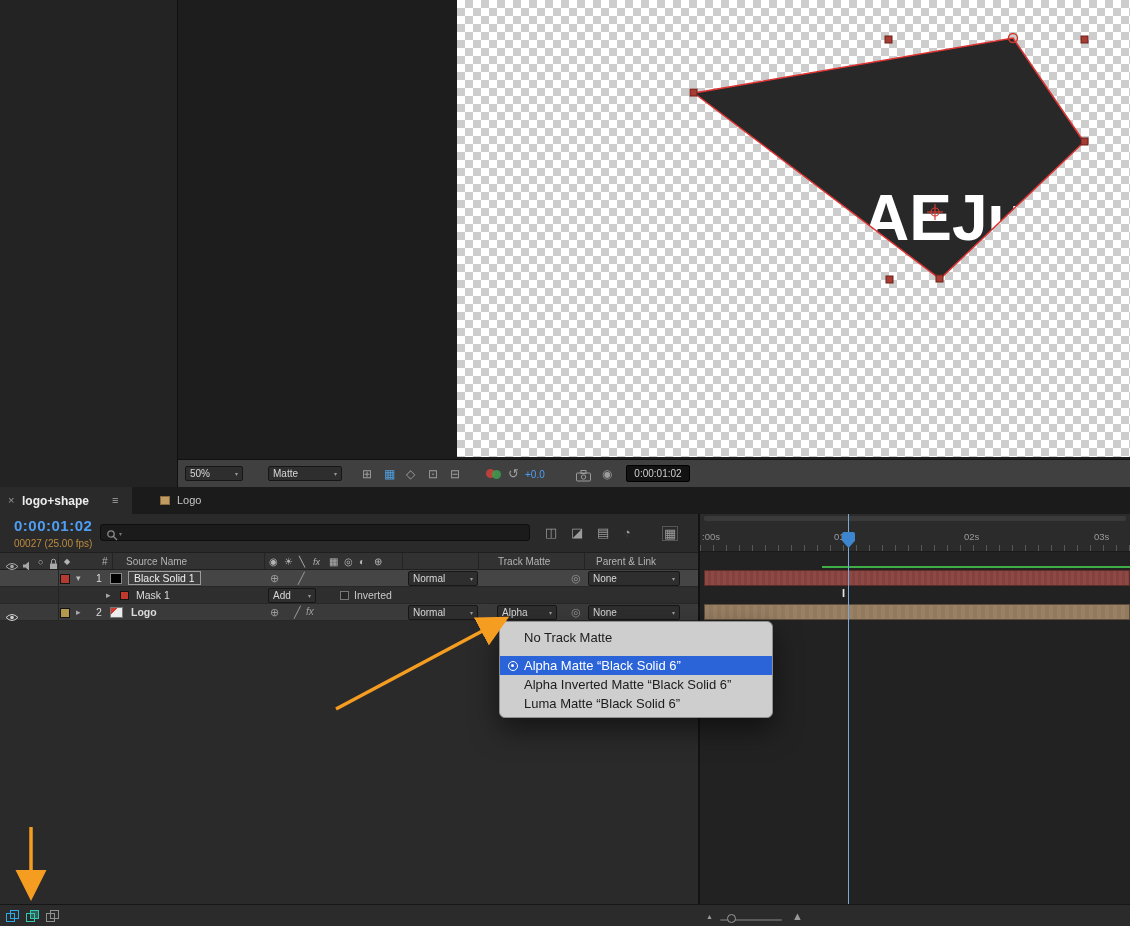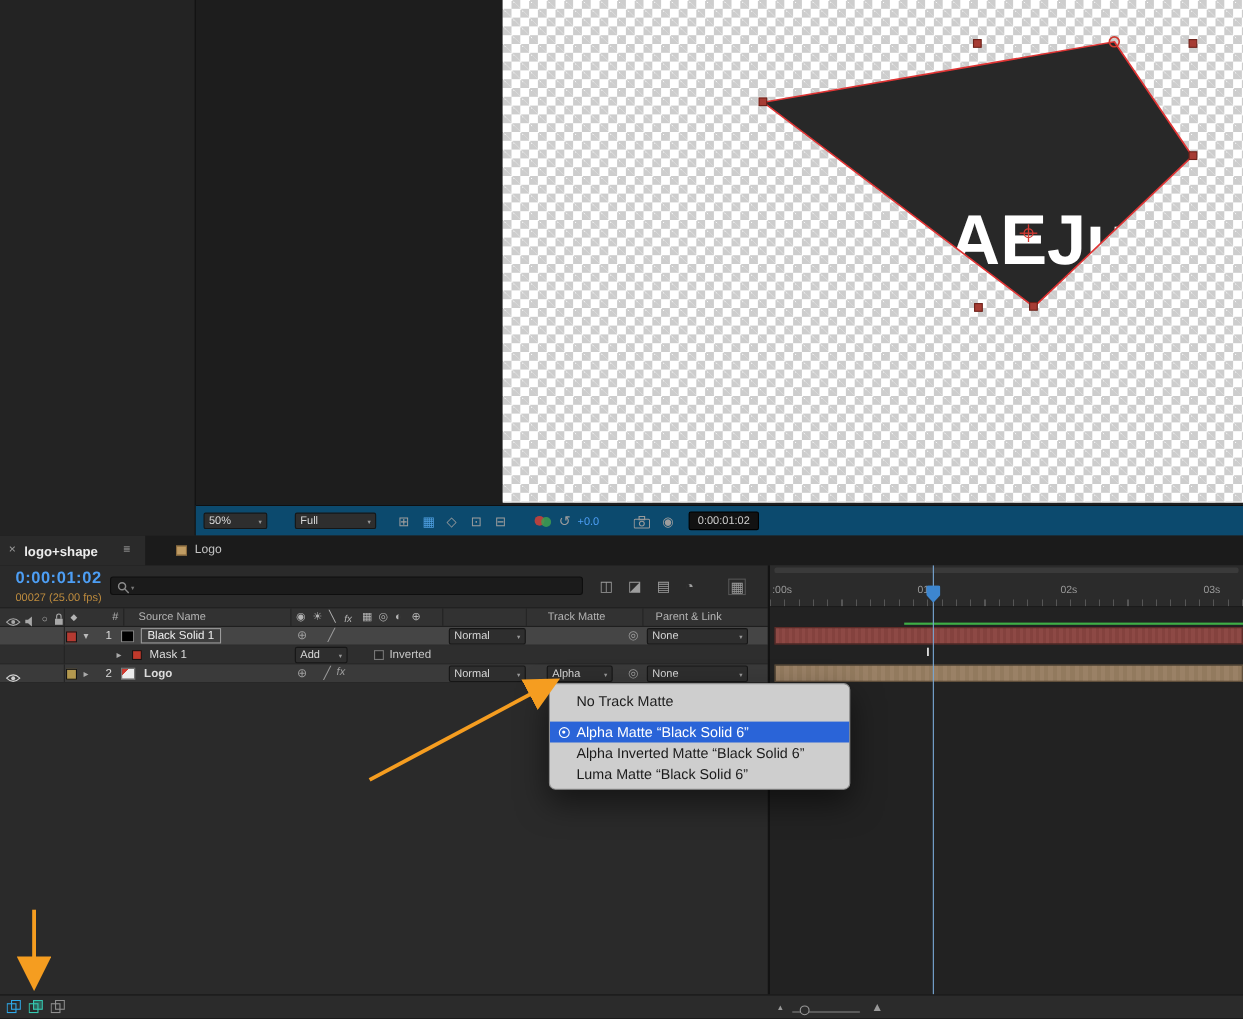--- a/index.html
+++ b/index.html
@@ -60,27 +60,27 @@
         <rect x="624" y="36" width="7" height="7"></rect>
         <rect x="233" y="89" width="7" height="7"></rect>
         <rect x="624" y="138" width="7" height="7"></rect>
         <rect x="429" y="276" width="7" height="7"></rect>
         <rect x="479" y="275" width="7" height="7"></rect>
       </g>
       <circle cx="556" cy="38" r="4.5" fill="none" stroke="#cf3a30" stroke-width="1.5"></circle>
     </svg>
   </div>
 
-  <div class="a" style="left:178px;top:459px;width:952px;height:28px;background:#0c4a6e;border-top:1px solid #101010">
+  <div class="a" style="left:178px;top:459px;width:952px;height:28px;background:#404040;border-top:1px solid #101010">
     <div class="a dd" style="left:7px;top:6px;width:58px">
       <span>50%</span>
       <span class="ar">▾</span>
     </div>
     <div class="a dd" style="left:90px;top:6px;width:74px">
-      <span>Full</span>
+      <span>Matte</span>
       <span class="ar">▾</span>
     </div>
     <span class="a g" style="left:184px;top:8px">⊞</span>
     <span class="a g" style="left:206px;top:8px;color:#4f9fe0">▦</span>
     <span class="a g" style="left:228px;top:8px">◇</span>
     <span class="a g" style="left:250px;top:8px">⊡</span>
     <span class="a g" style="left:272px;top:8px">⊟</span>
     <span class="a" style="left:308px;top:9px;width:16px;height:10px">
       <span class="a" style="left:0;top:0;width:9px;height:9px;border-radius:50%;background:#c8403a;opacity:.9"></span>
       <span class="a" style="left:6px;top:1px;width:9px;height:9px;border-radius:50%;background:#3f9e4f;opacity:.85"></span>

